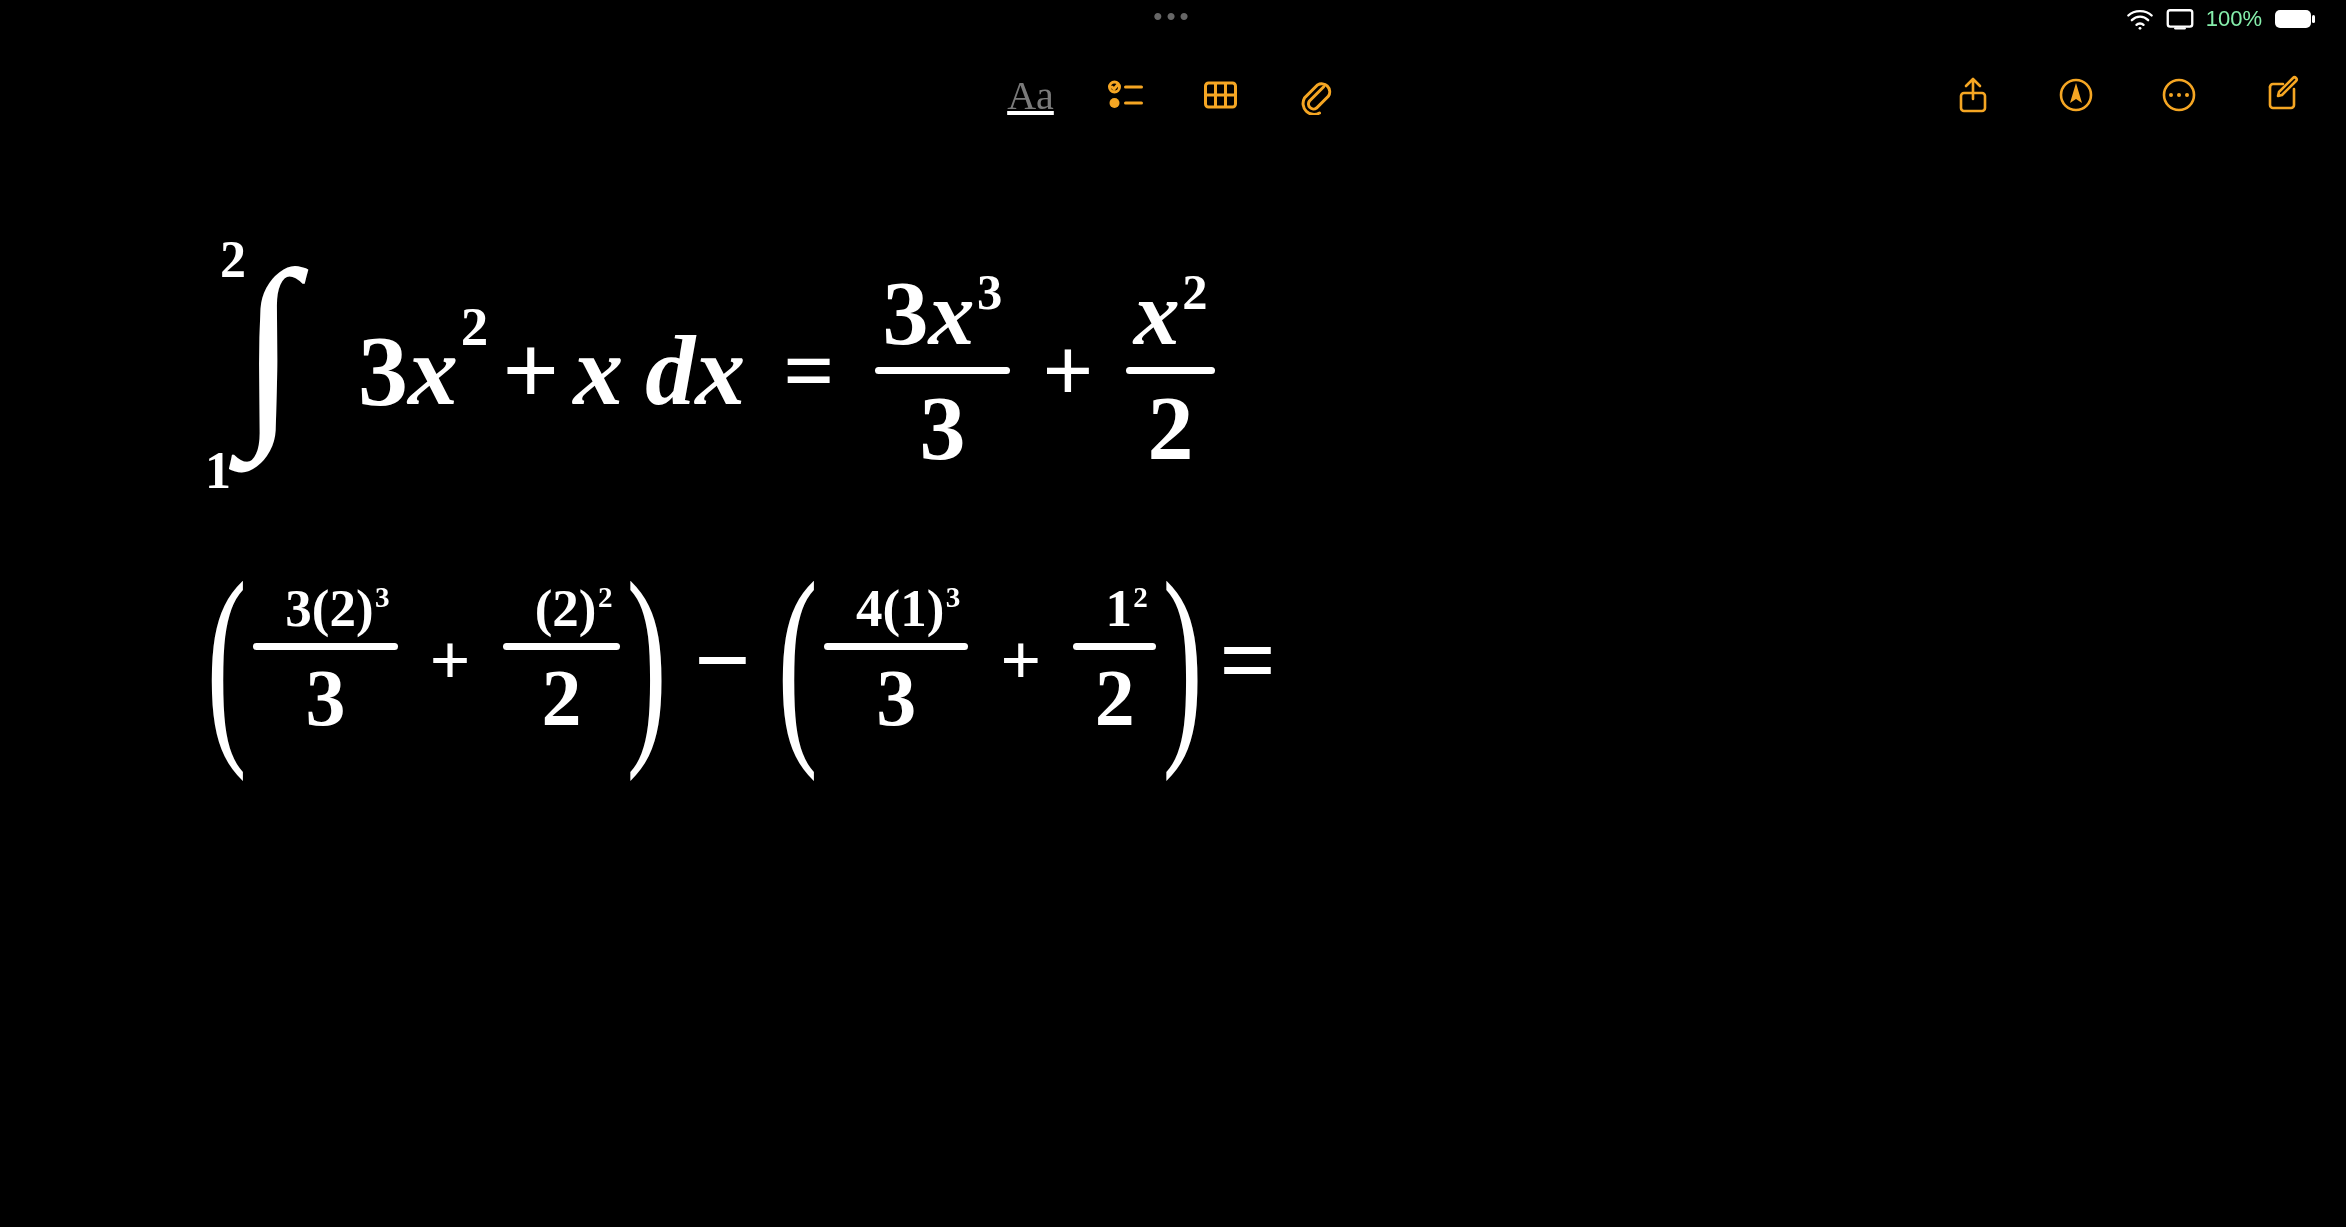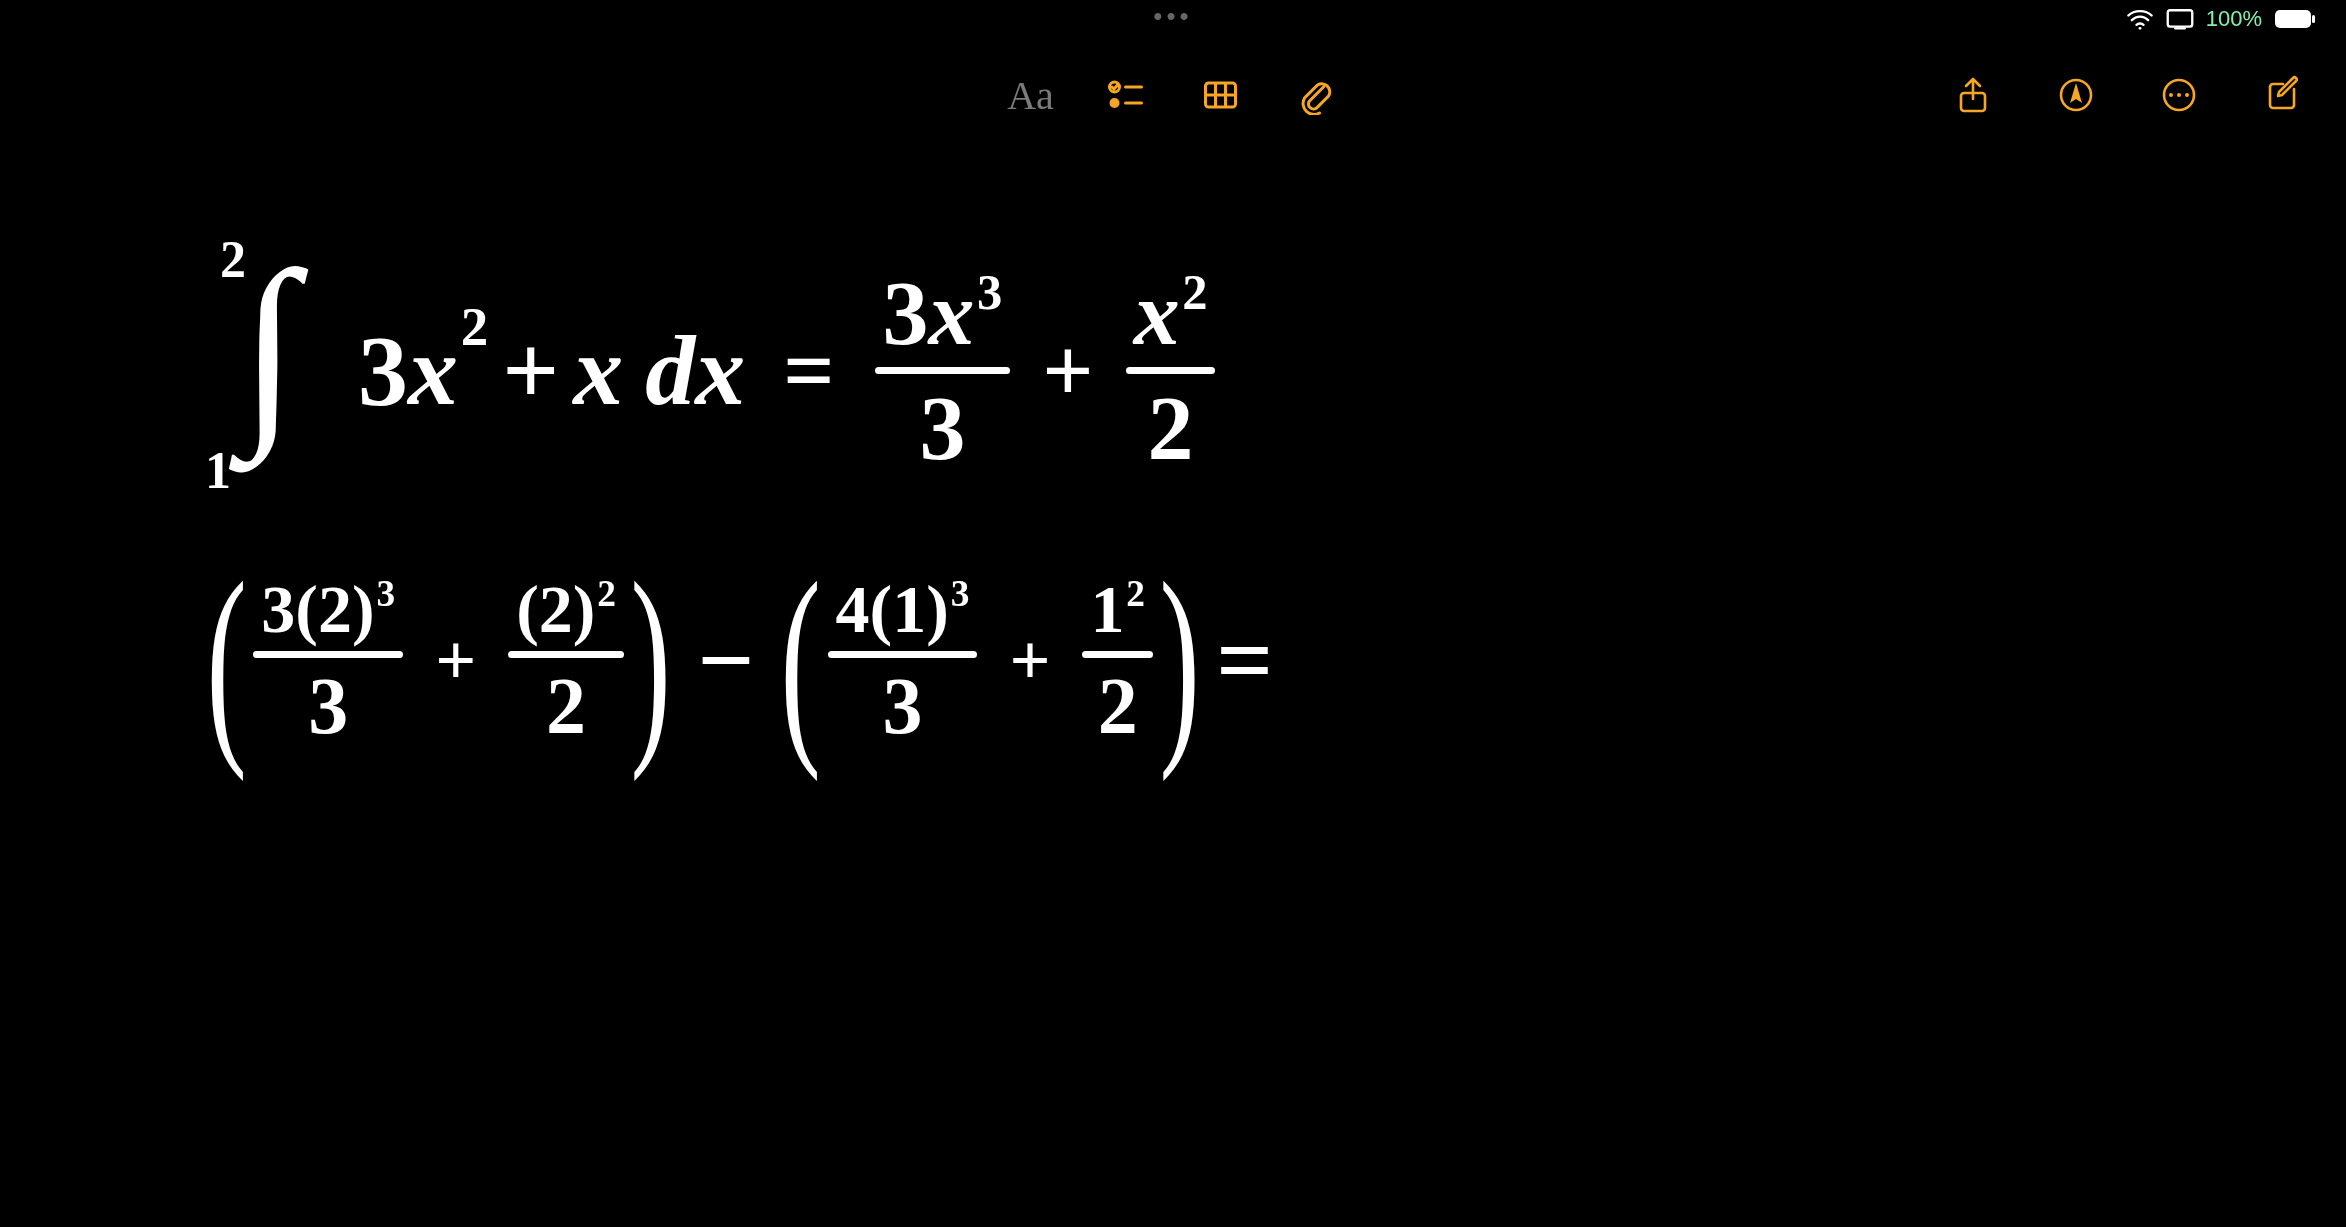--- a/index.html
+++ b/index.html
@@ -7,21 +7,21 @@
     body { width: 2346px; height: 1227px; position: relative; color: #fff; }
 
     
     .status-bar { position: absolute; top: 0; left: 0; right: 0; height: 40px; display: flex; align-items: center; justify-content: center; }
     .status-dots { color: #666; font-size: 26px; letter-spacing: 4px; line-height: 1; position: relative; top: -4px; }
     .status-right { position: absolute; right: 30px; top: 6px; display: flex; align-items: center; gap: 12px; color: #86efac; font-size: 22px; font-weight: 500; }
     .wifi-icon svg, .screen-icon svg, .battery-icon svg { display: block; }
 
     
     .toolbar { position: absolute; top: 60px; left: 0; right: 0; height: 70px; display: flex; align-items: center; }
-    .tool-center { position: absolute; left: 50%; transform: translateX(-50%); display: flex; align-items: center; gap: 47px; }
+    .tool-center { position: absolute; left: 50%; transform: translateX(-50%); display: flex; align-items: center; gap: 47px; text-decoration: underline; }
     .tool-right { position: absolute; right: 40px; display: flex; align-items: center; gap: 55px; }
     .tool-btn { width: 48px; height: 48px; display: flex; align-items: center; justify-content: center; color: #f5a623; cursor: pointer; }
     .tool-btn.dim { color: #7a7a7a; }
     .tool-btn svg { width: 40px; height: 40px; }
     .aa-label { font-family: Georgia, 'Times New Roman', serif; font-size: 40px; color: #7a7a7a; font-weight: 400; }
 
     
     .canvas { position: absolute; top: 180px; left: 0; right: 0; bottom: 0; }
     .hand { font-family: 'Comic Sans MS', 'Segoe Script', 'Bradley Hand', cursive; color: #fff; font-weight: 700; }
     .line1, .line2 { position: absolute; display: flex; align-items: center; white-space: nowrap; }
@@ -44,21 +44,21 @@
     .frac .bar { width: 100%; height: 7px; background: #fff; border-radius: 4px; }
 
     .plus { font-size: 90px; margin: 0 22px; }
     .minus { font-size: 100px; margin: 0 30px; }
 
     .paren { font-family: Georgia, 'Times New Roman', serif; font-size: 220px; font-weight: 300; line-height: 0.8; display: inline-block; transform: scaleX(0.55); margin: 0 -20px; }
 
     .result { font-size: 110px; color: #f5a623; font-weight: 800; margin-left: 10px; font-family: 'Comic Sans MS', 'Segoe Script', cursive; }
     .result-eq { font-size: 100px; color: #fff; margin: 0 10px 0 20px; }
 
-    .l2-frac .num { font-size: 68px; }
+    .l2-frac .num { font-size: 53px; margin-left: 24px; }
     .l2-frac .den { font-size: 80px; }
   </style>
 </head>
 <body>
 
 <div class="status-bar">
   <span class="status-dots">•••</span>
   <div class="status-right">
     <span class="wifi-icon">
       <svg width="28" height="22" viewBox="0 0 24 18" fill="none" stroke="#fff" stroke-width="2" stroke-linecap="round">

